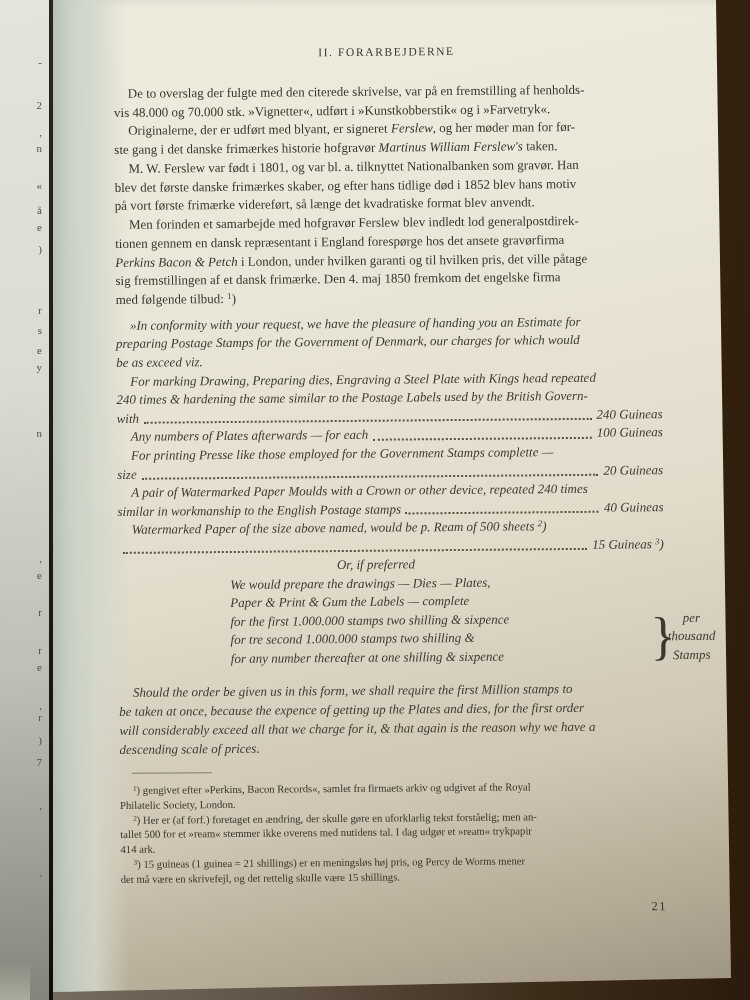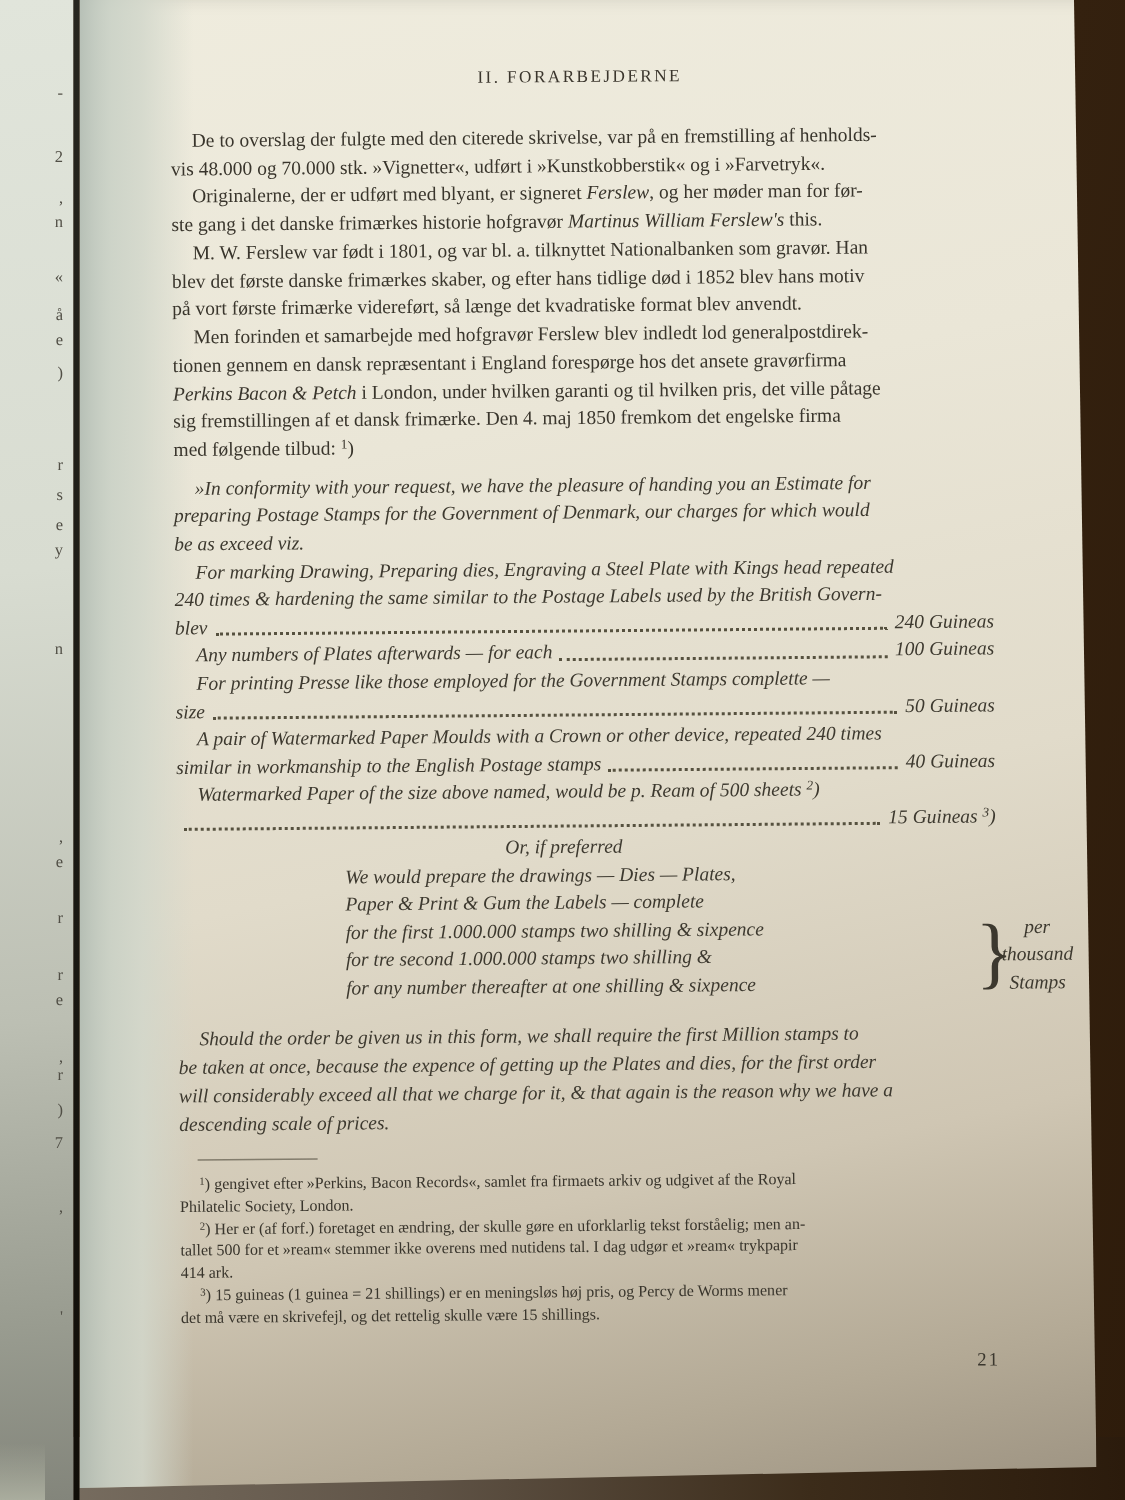--- a/index.html
+++ b/index.html
@@ -109,52 +109,52 @@
   <div class="page">
     <div class="spine-band"></div>
 
     <div class="content">
       <div class="header">II. FORARBEJDERNE</div>
 
       <div id="body-lines" class="block roman">
           <div class="ln ind"><span>De to overslag der fulgte med den citerede skrivelse, var på en fremstilling af henholds-</span></div>
           <div class="ln"><span>vis 48.000 og 70.000 stk. »Vignetter«, udført i »Kunstkobberstik« og i »Farvetryk«.</span></div>
           <div class="ln ind"><span>Originalerne, der er udført med blyant, er signeret </span><span class="it">Ferslew</span><span>, og her møder man for før-</span></div>
-          <div class="ln"><span>ste gang i det danske frimærkes historie hofgravør </span><span class="it">Martinus William Ferslew's</span><span> this.</span></div>
+          <div class="ln"><span>ste gang i det danske frimærkes historie hofgravør </span><span class="it">Martinus William Ferslew's</span><span> taken.</span></div>
           <div class="ln ind"><span>M. W. Ferslew var født i 1801, og var bl. a. tilknyttet Nationalbanken som gravør. Han</span></div>
           <div class="ln"><span>blev det første danske frimærkes skaber, og efter hans tidlige død i 1852 blev hans motiv</span></div>
           <div class="ln"><span>på vort første frimærke videreført, så længe det kvadratiske format blev anvendt.</span></div>
           <div class="ln ind"><span>Men forinden et samarbejde med hofgravør Ferslew blev indledt lod generalpostdirek-</span></div>
           <div class="ln"><span>tionen gennem en dansk repræsentant i England forespørge hos det ansete gravørfirma</span></div>
           <div class="ln"><span class="it">Perkins Bacon &amp; Petch</span><span> i London, under hvilken garanti og til hvilken pris, det ville påtage</span></div>
           <div class="ln"><span>sig fremstillingen af et dansk frimærke. Den 4. maj 1850 fremkom det engelske firma</span></div>
           <div class="ln"><span>med følgende tilbud: </span><sup>1</sup><span>)</span></div>
         </div>
 
       <div id="quote-lines" class="block quote">
           <div class="ln ind"><span>»In conformity with your request, we have the pleasure of handing you an Estimate for</span></div>
           <div class="ln"><span>preparing Postage Stamps for the Government of Denmark, our charges for which would</span></div>
           <div class="ln"><span>be as exceed viz.</span></div>
           <div class="ln ind"><span>For marking Drawing, Preparing dies, Engraving a Steel Plate with Kings head repeated</span></div>
           <div class="ln"><span>240 times &amp; hardening the same similar to the Postage Labels used by the British Govern-</span></div>
           <div class="ln lead">
-            <span class="pre"><span>blev</span></span>
+            <span class="pre"><span>with</span></span>
             <span class="dots"></span>
             <span class="val"><span>240 Guineas</span></span>
           </div>
           <div class="ln lead ind">
             <span class="pre"><span>Any numbers of Plates afterwards — for each</span></span>
             <span class="dots"></span>
             <span class="val"><span>100 Guineas</span></span>
           </div>
           <div class="ln ind"><span>For printing Presse like those employed for the Government Stamps complette —</span></div>
           <div class="ln lead">
             <span class="pre"><span>size</span></span>
             <span class="dots"></span>
-            <span class="val"><span>50 Guineas</span></span>
+            <span class="val"><span>20 Guineas</span></span>
           </div>
           <div class="ln ind"><span>A pair of Watermarked Paper Moulds with a Crown or other device, repeated 240 times</span></div>
           <div class="ln lead">
             <span class="pre"><span>similar in workmanship to the English Postage stamps</span></span>
             <span class="dots"></span>
             <span class="val"><span>40 Guineas</span></span>
           </div>
           <div class="ln ind"><span>Watermarked Paper of the size above named, would be p. Ream of 500 sheets </span><sup>2</sup><span>)</span></div>
           <div class="ln lead">
             <span class="pre"></span>

